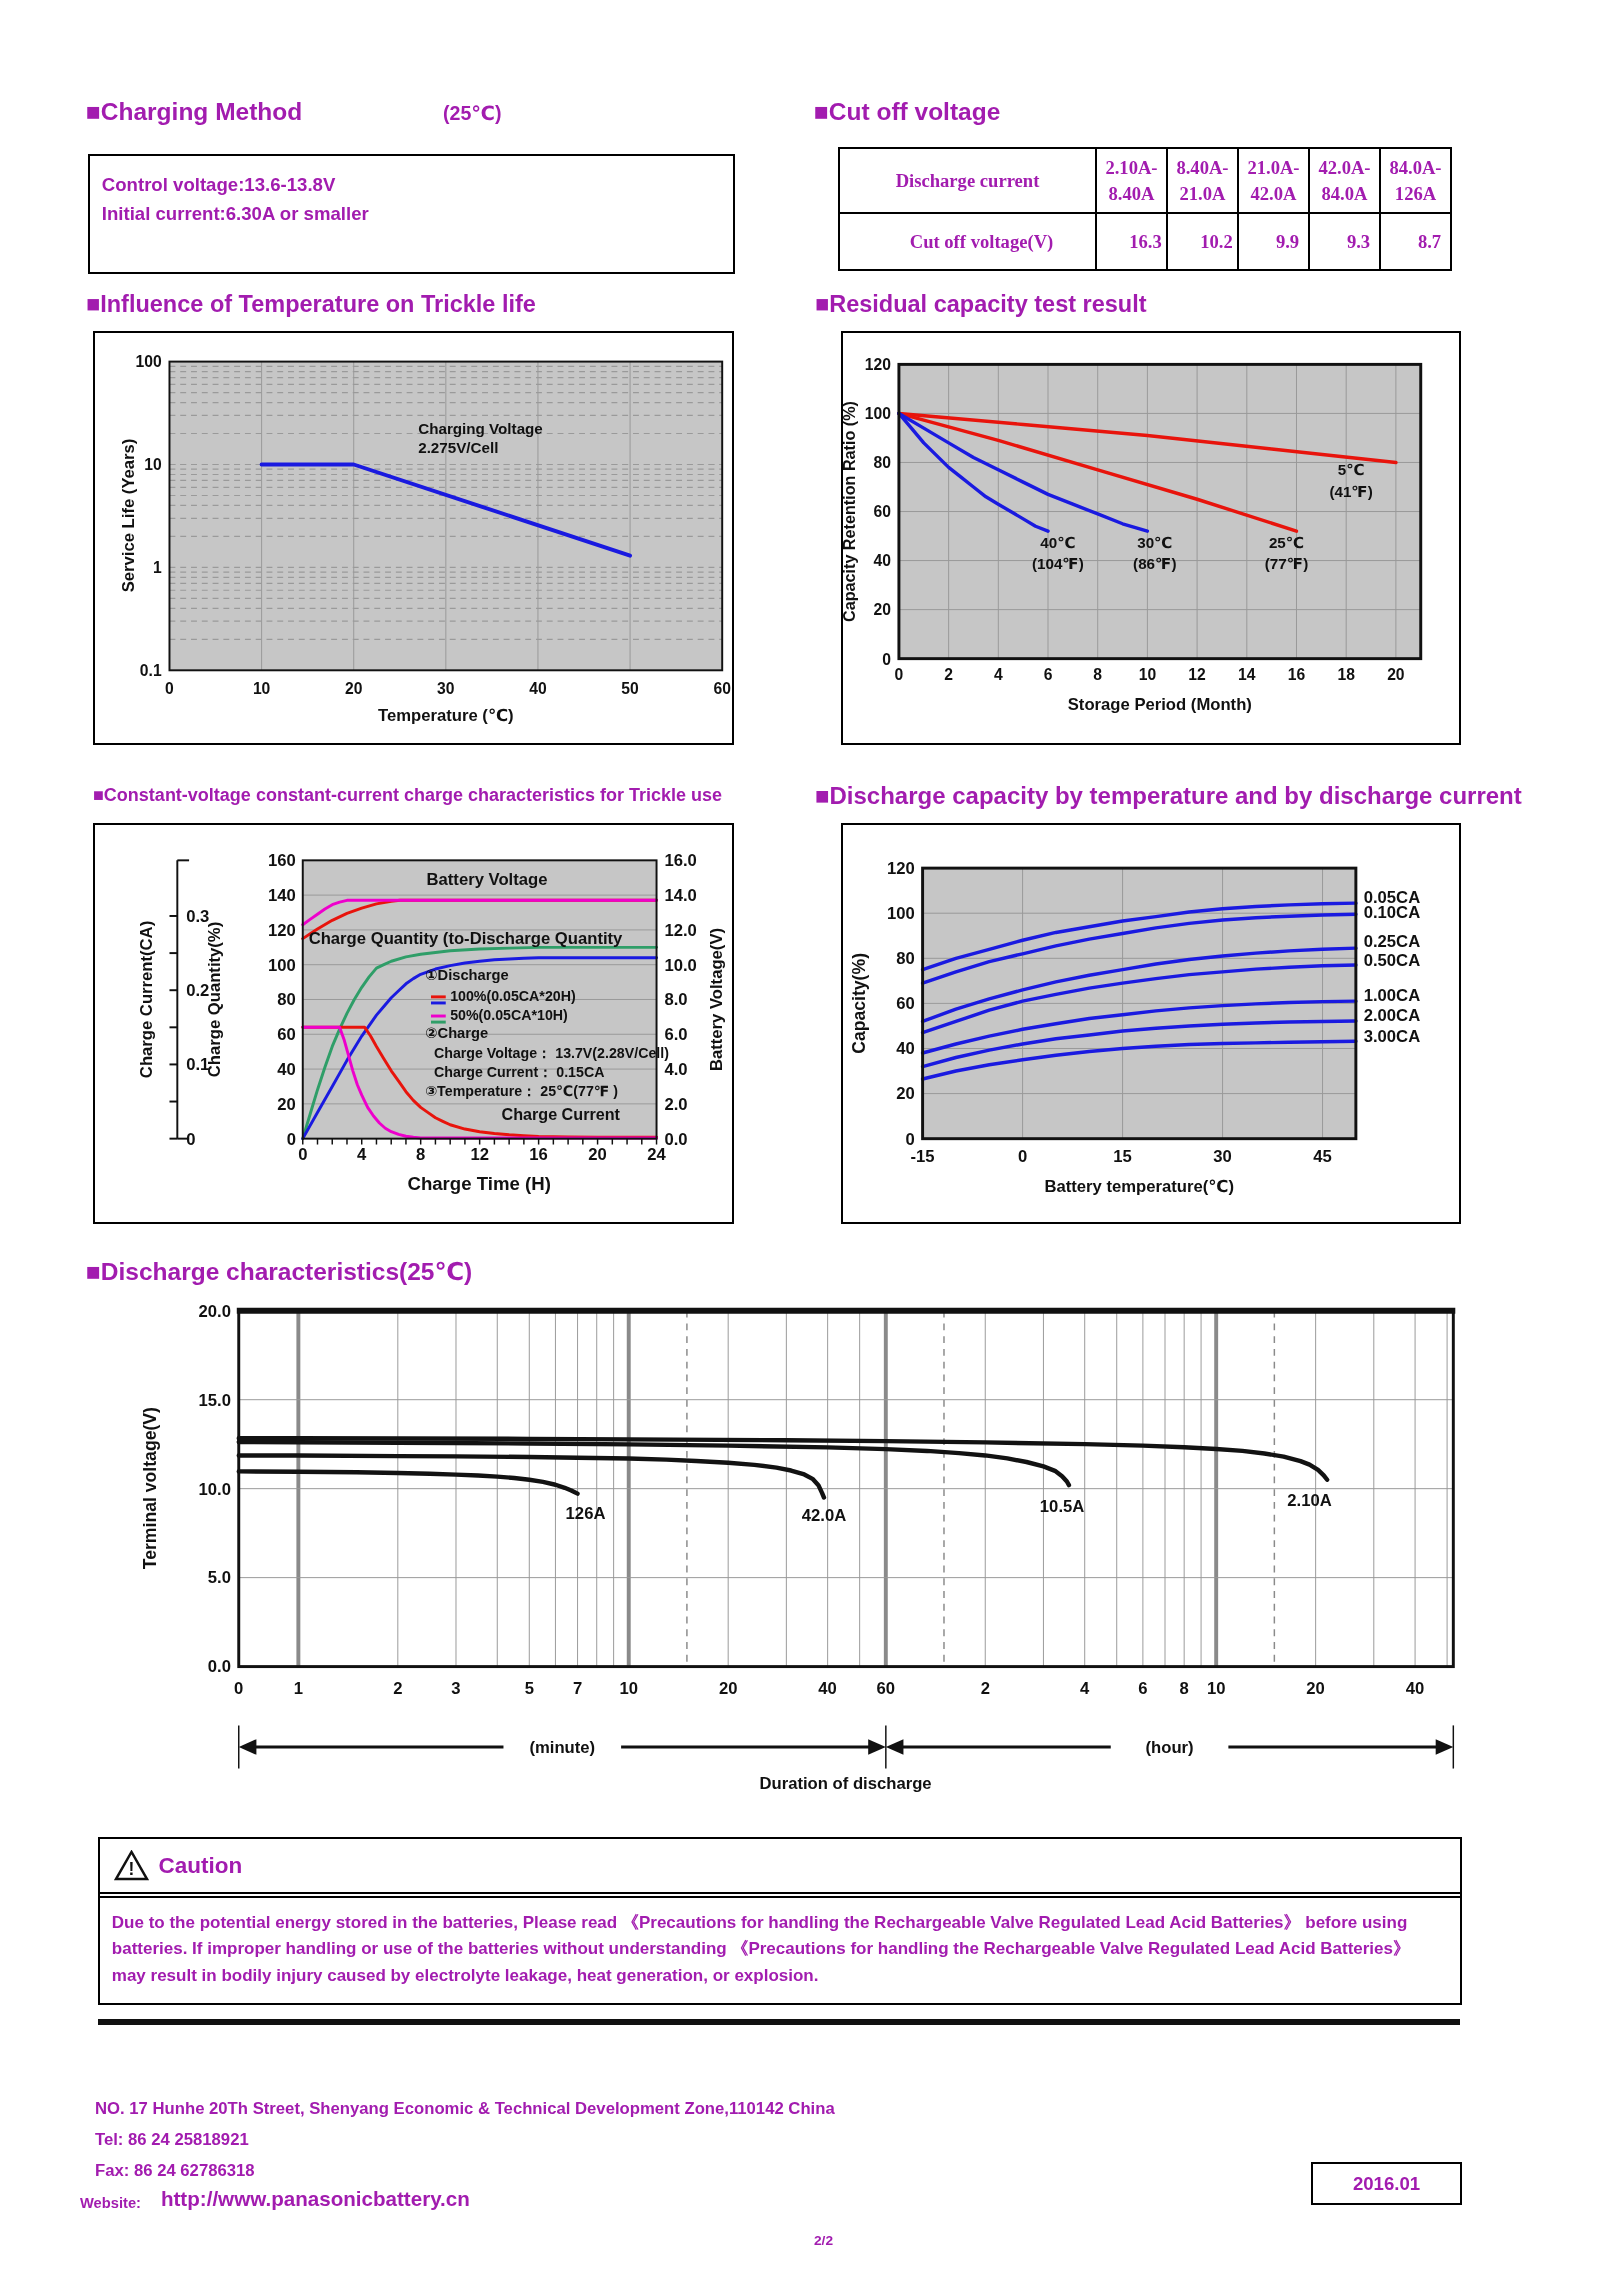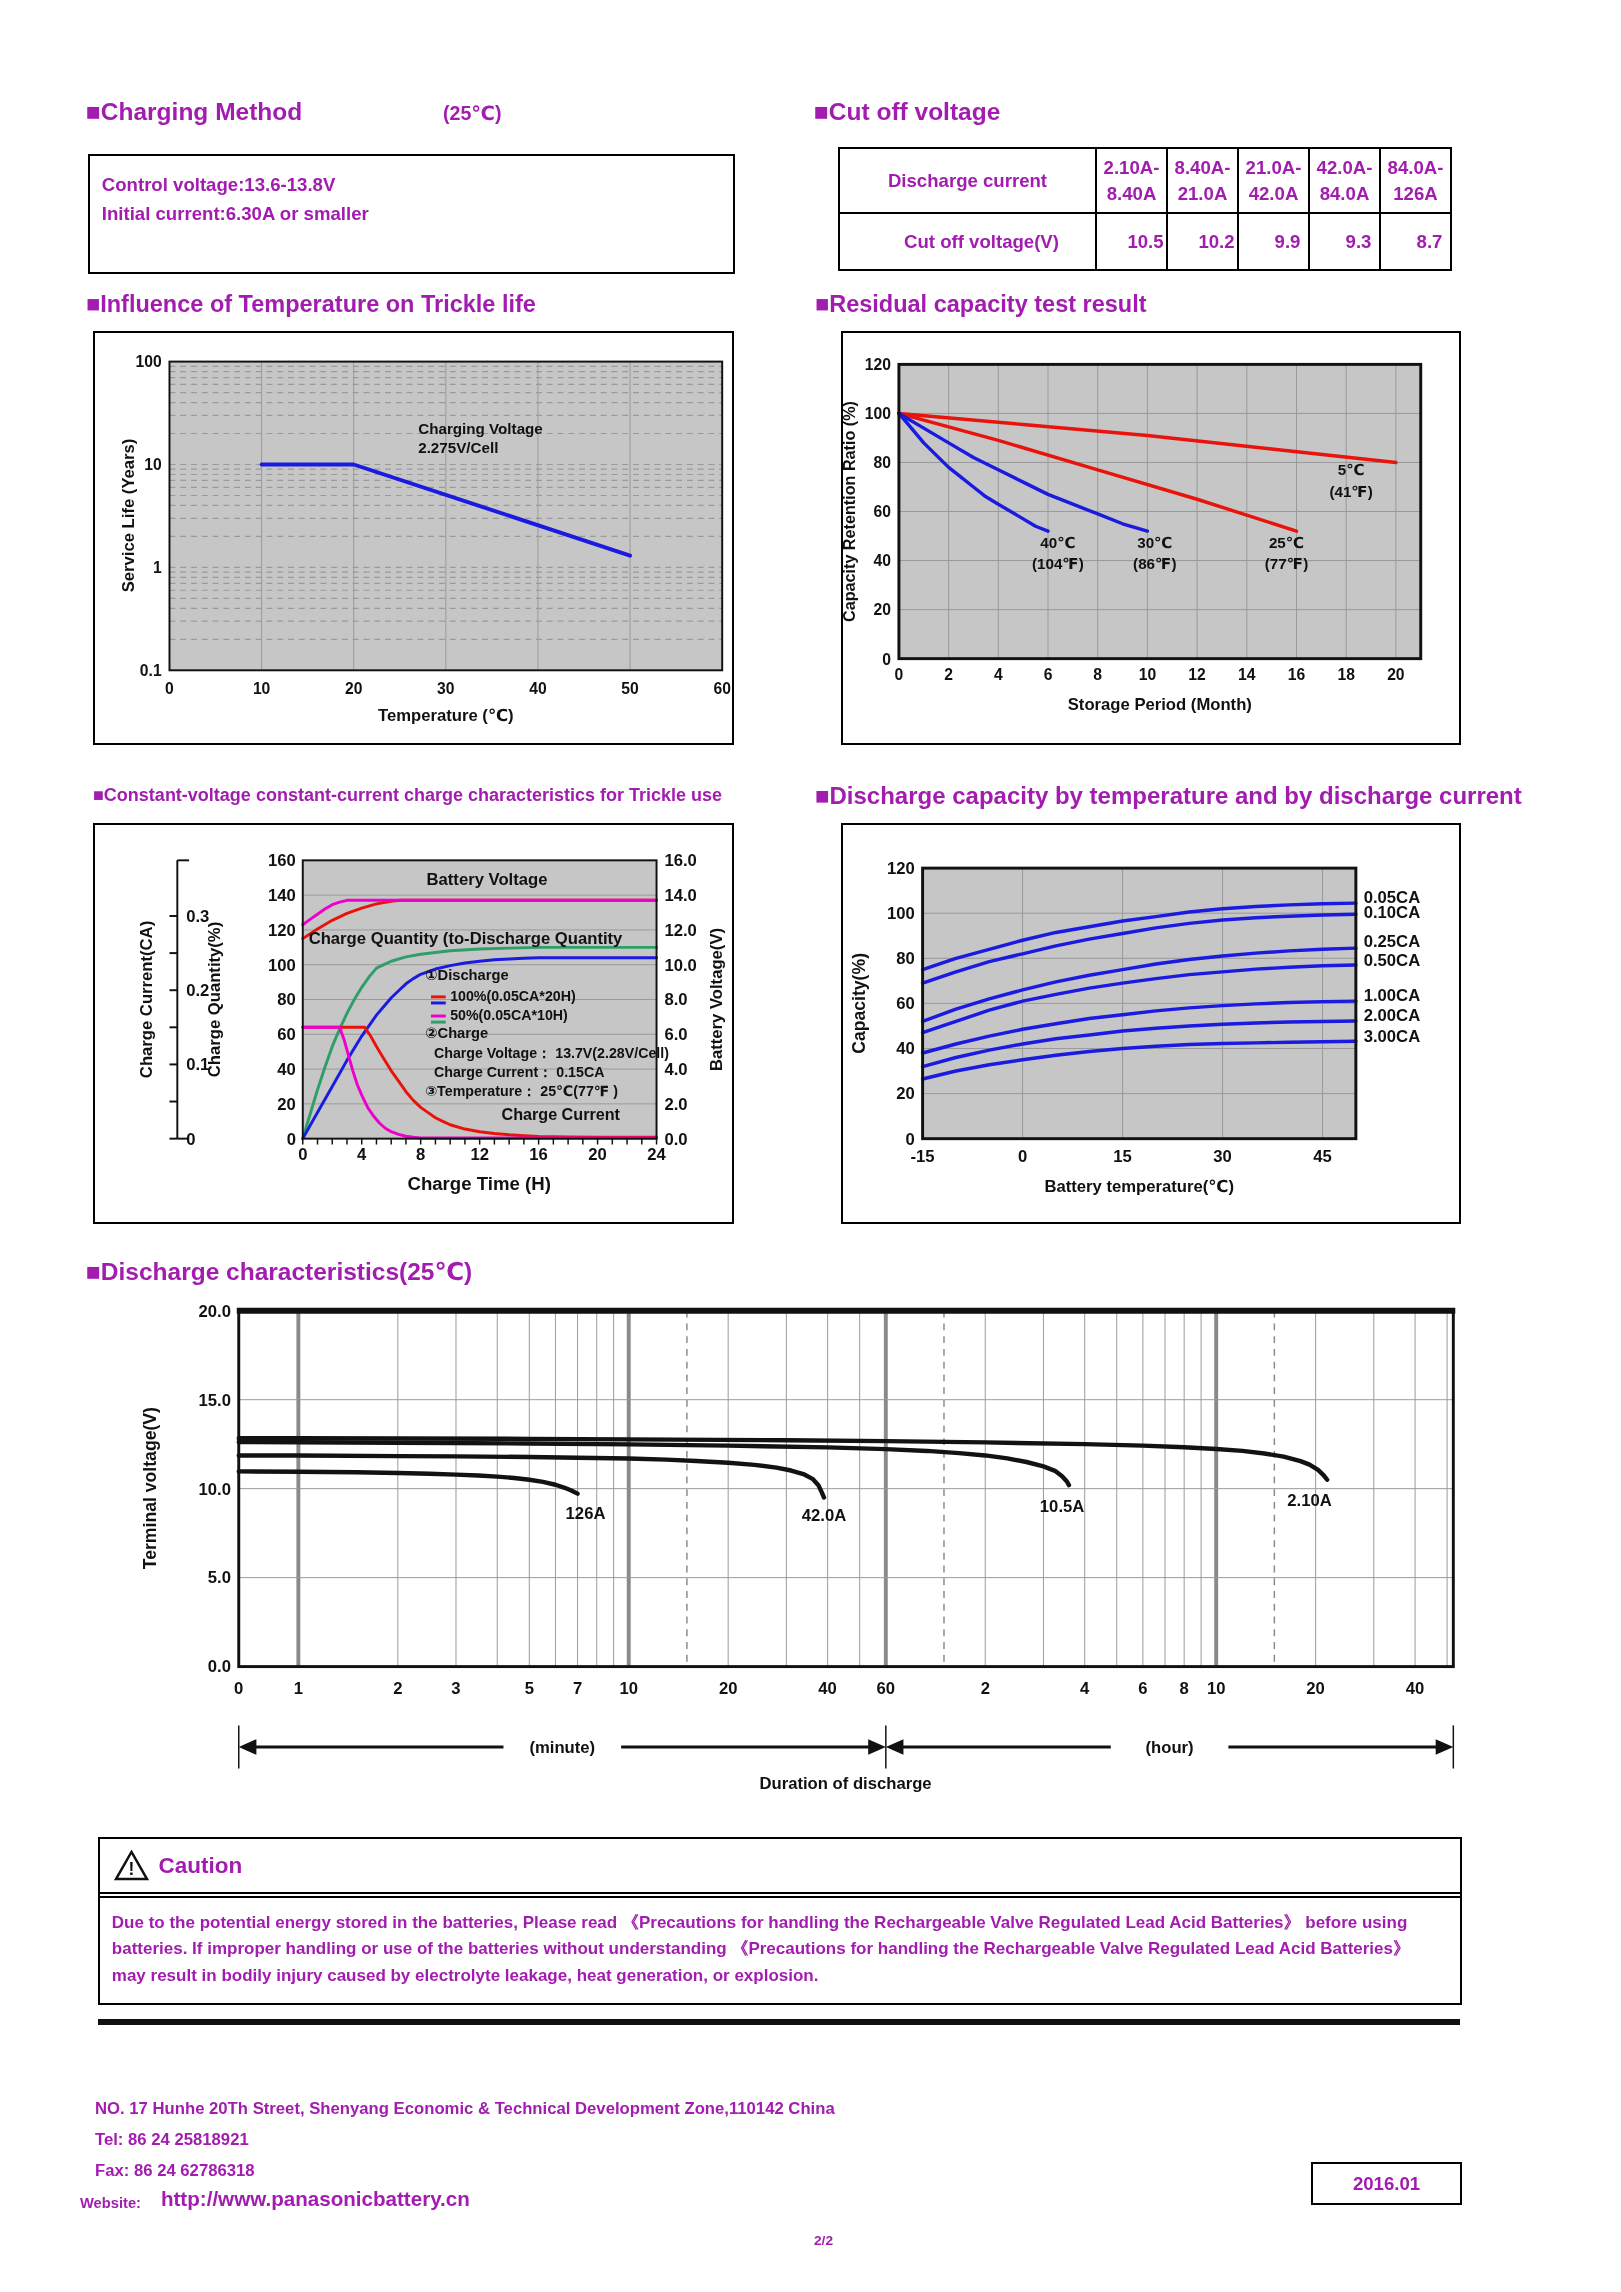--- a/index.html
+++ b/index.html
@@ -9,21 +9,21 @@
   .h1{font-size:24.5px;letter-spacing:0px;white-space:nowrap;}
   .h2{font-size:23.5px;white-space:nowrap;}
   .h3{font-size:18px;white-space:nowrap;}
   .h3b{font-size:24px;white-space:nowrap;}
   .temp-note{font-size:19.6px;}
   
   #chg-table{left:88px;top:154px;width:643px;height:116px;border:2.9px solid #000;display:flex;}
   #chg-table .c1{width:223px;border-right:2.9px solid #000;display:flex;align-items:center;justify-content:center;font-size:20.6px;}
   #chg-table .c2{flex:1;display:flex;flex-direction:column;justify-content:flex-start;padding:13.7px 0 0 11.8px;font-size:18.6px;line-height:29px;}
   
-  #cut-table{left:838px;top:147px;width:603px;border-collapse:collapse;table-layout:fixed;}
+  #cut-table{left:838px;top:147px;width:603px;border-collapse:collapse;table-layout:fixed;font-family:Liberation Serif, serif;}
   #cut-table td{border:2px solid #000;text-align:center;font-size:18.6px;font-weight:bold;padding:0;}
   #cut-table tr.r1 td{height:63px;line-height:25.5px;}
   #cut-table tr.r2 td{height:55px;padding-left:28px;}
   #cut-table{border:2.9px solid #000;}
   .chartbox{border:2px solid #000;background:#fff;}
   #chartA{left:93px;top:331px;width:637px;height:410px;}
   #chartB{left:841px;top:331px;width:616px;height:410px;}
   #chartC{left:93px;top:823px;width:637px;height:397px;}
   #chartD{left:841px;top:823px;width:616px;height:397px;}
   #chartE{left:127px;top:1294px;width:1392px;height:505px;}
@@ -70,21 +70,21 @@
         <tr class="r1">
       <td>Discharge current</td>
       <td><span>2.10A-</span><br><span>8.40A</span></td>
       <td><span>8.40A-</span><br><span>21.0A</span></td>
       <td><span>21.0A-</span><br><span>42.0A</span></td>
       <td><span>42.0A-</span><br><span>84.0A</span></td>
       <td><span>84.0A-</span><br><span>126A</span></td>
     </tr>
     <tr class="r2">
       <td>Cut off voltage(V)</td>
-      <td>10.5</td>
+      <td>16.3</td>
       <td>10.2</td>
       <td>9.9</td>
       <td>9.3</td>
       <td>8.7</td>
     </tr>
   </tbody>
     </table>
 
   <div class="abs h2" style="left:86px;top:291px;">■Influence of Temperature on Trickle life</div>
   <div class="abs h2" style="left:815px;top:291px;">■Residual capacity test result</div>

